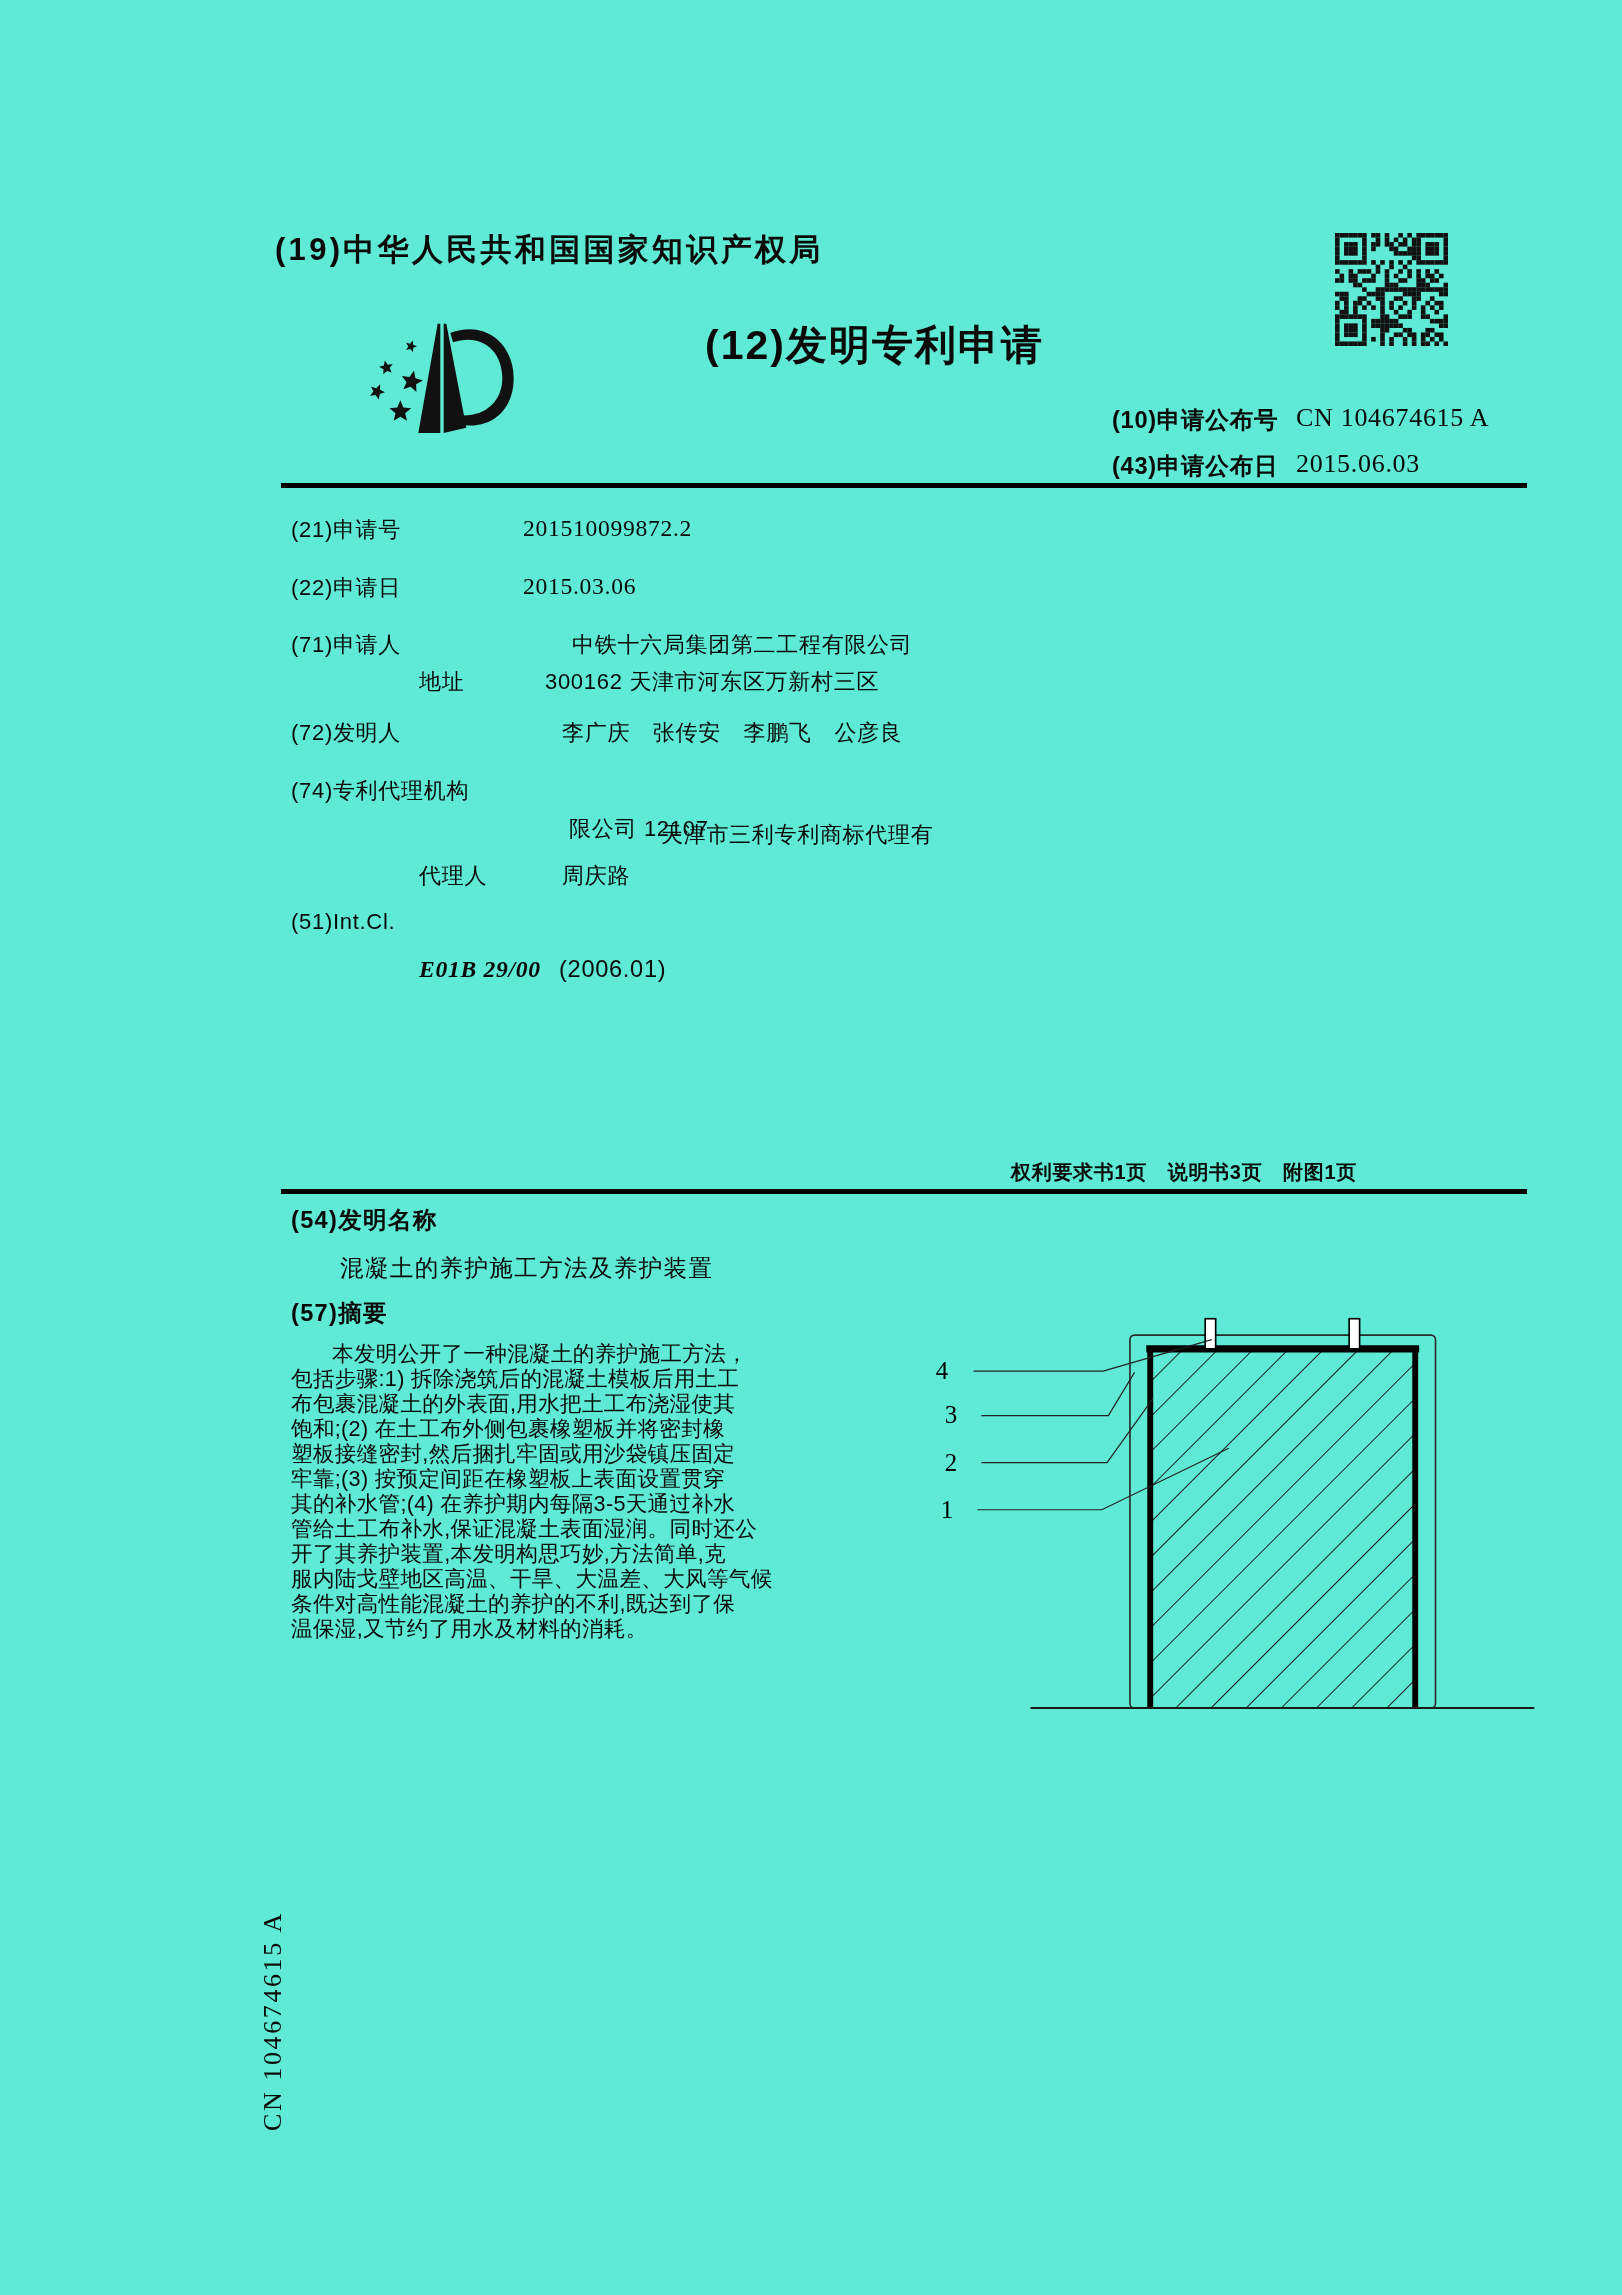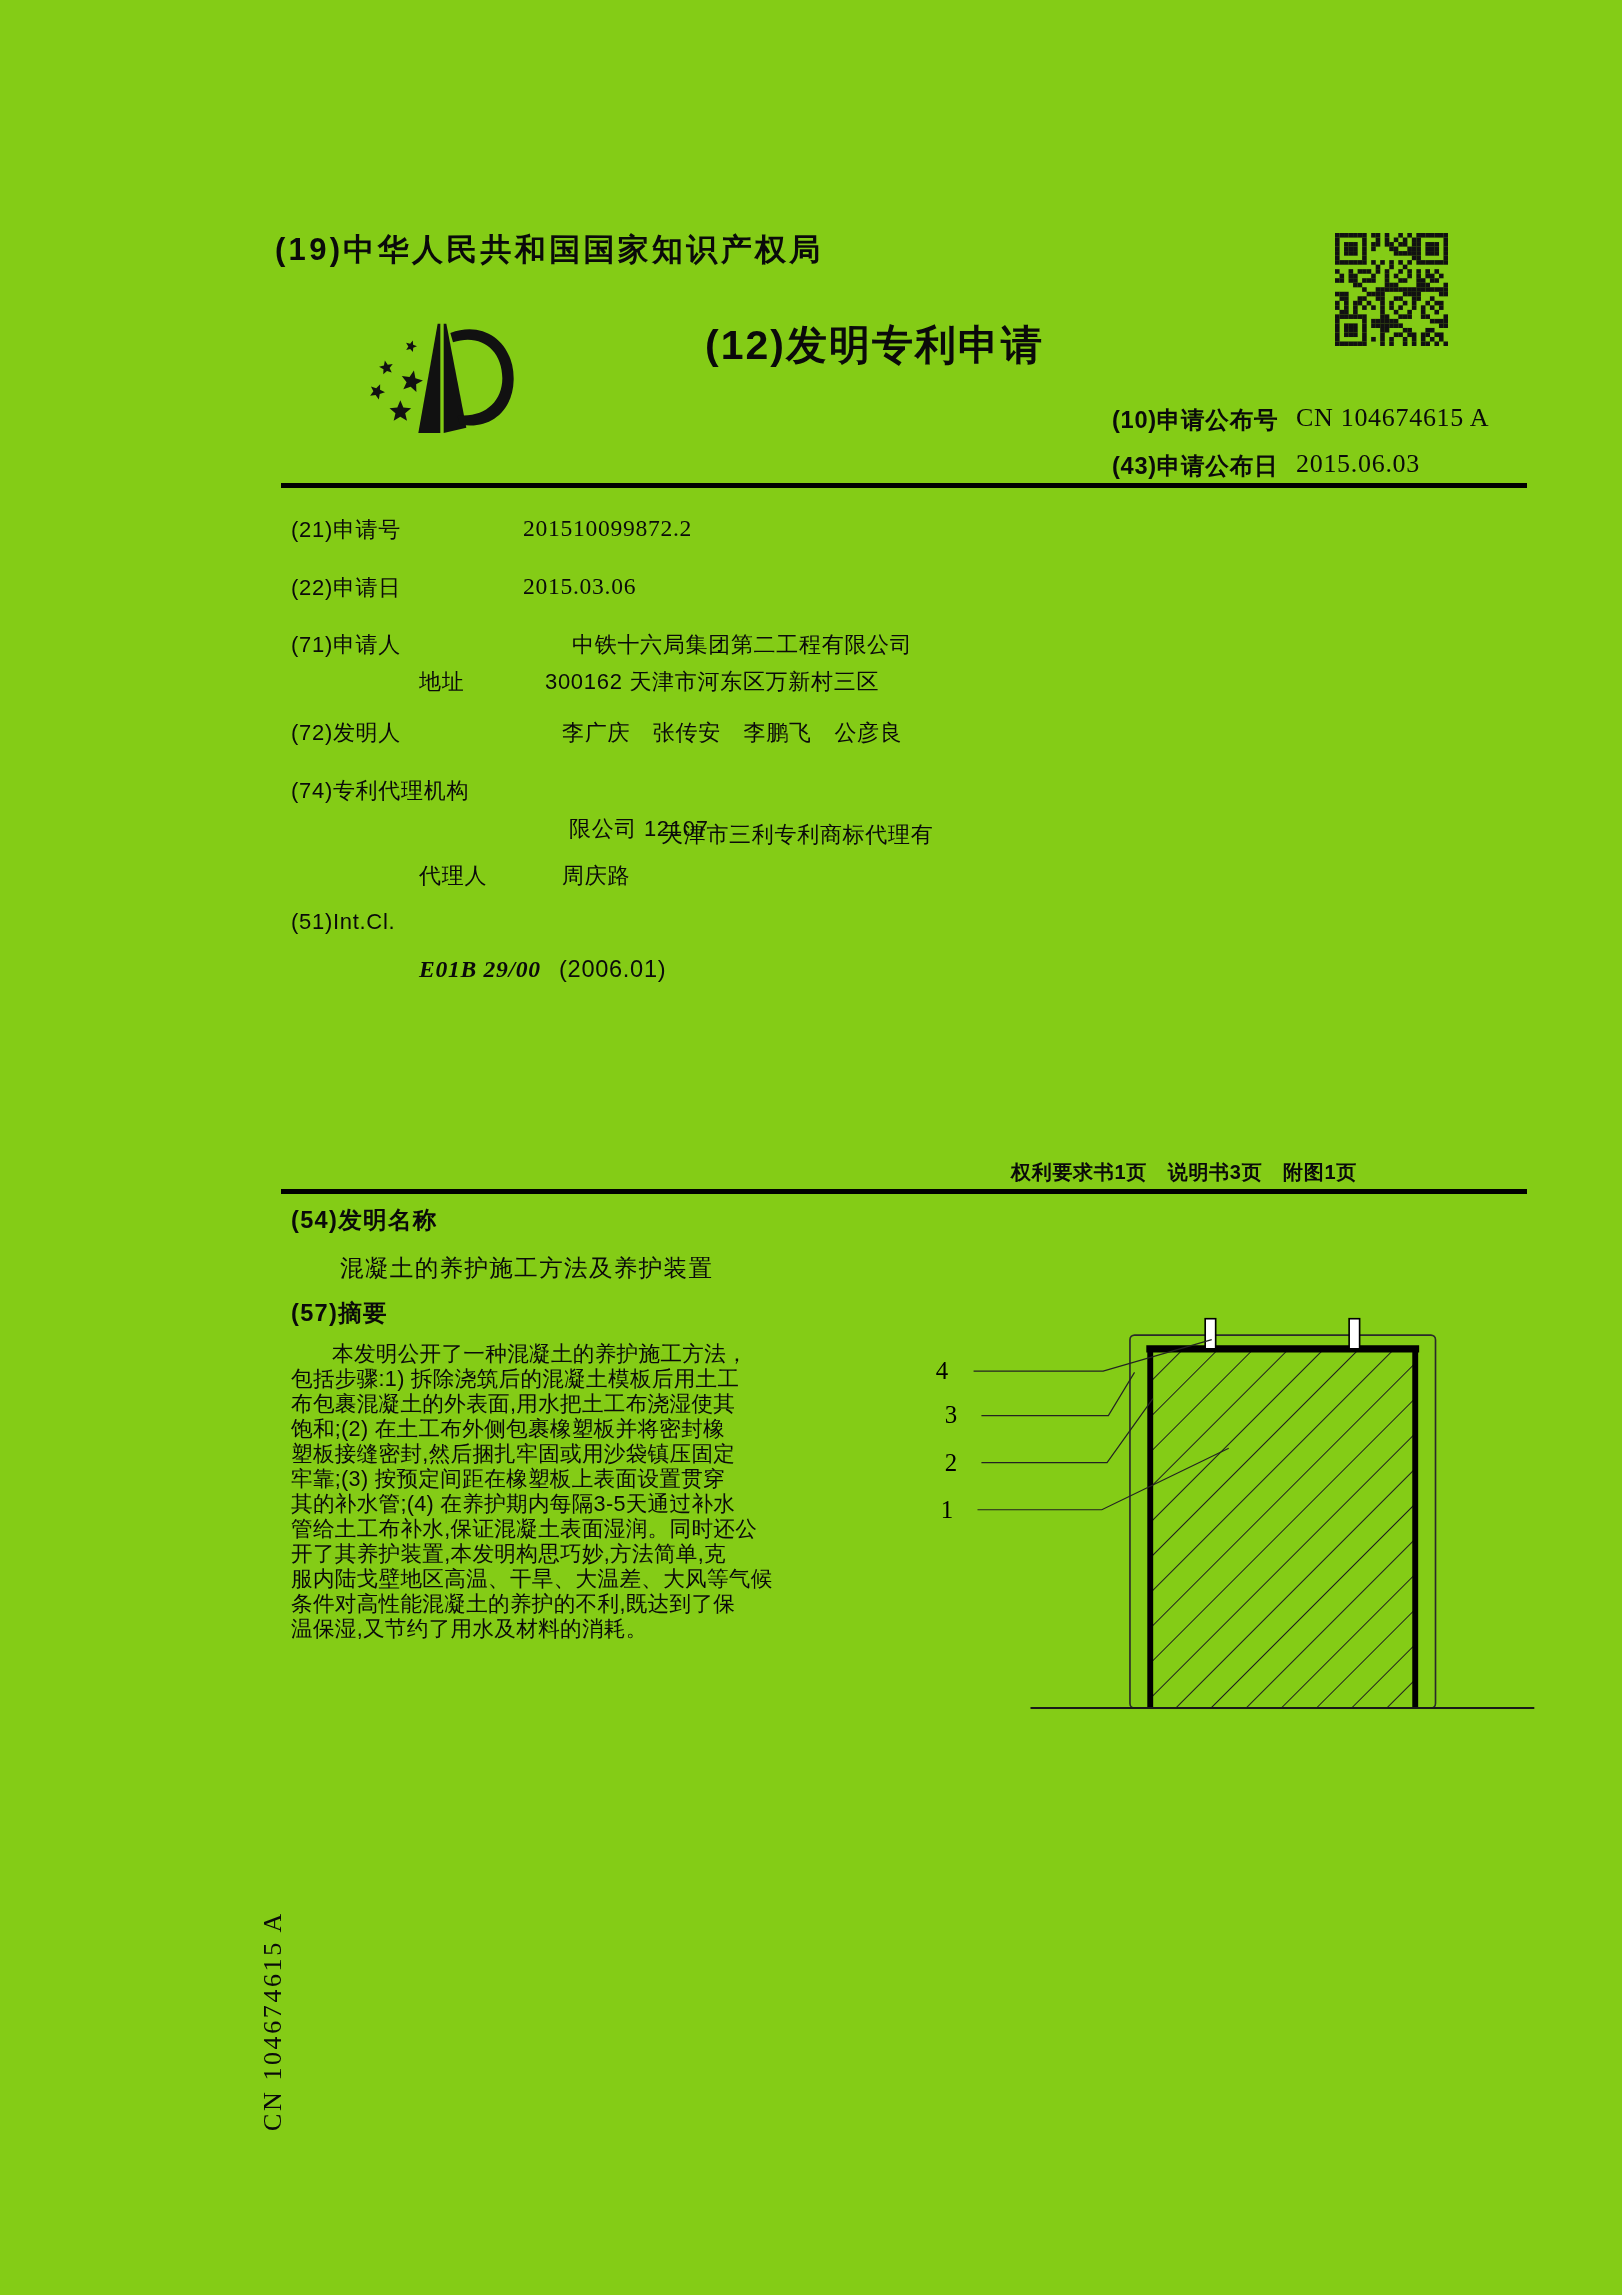--- a/index.html
+++ b/index.html
@@ -1,16 +1,16 @@
 <!DOCTYPE html>
 <html style="font-size:10.5px"><head>
 <meta charset="utf-8">
 <style>
   html,body{margin:0;padding:0;background:#e8e8e8;}
-  .page{position:relative;width:1622px;height:2295px;background:#84cc16;color:#0a0a0a;overflow:hidden;
+  .page{position:relative;width:1622px;height:2295px;background:#5eead4;color:#0a0a0a;overflow:hidden;
         font-family:"Liberation Sans",sans-serif;}
   .abs{position:absolute;}
   .hei{font-family:"Liberation Sans",sans-serif;}
   .nw{white-space:nowrap;}
 
   .office{left:275px;top:229px;font-size:31px;font-weight:bold;letter-spacing:3.3px;}
   .doctype{left:705px;top:318px;font-size:41px;font-weight:bold;letter-spacing:2px;}
   .qr{left:1335px;top:233px;}
   .logo{left:361px;top:315px;}
 

